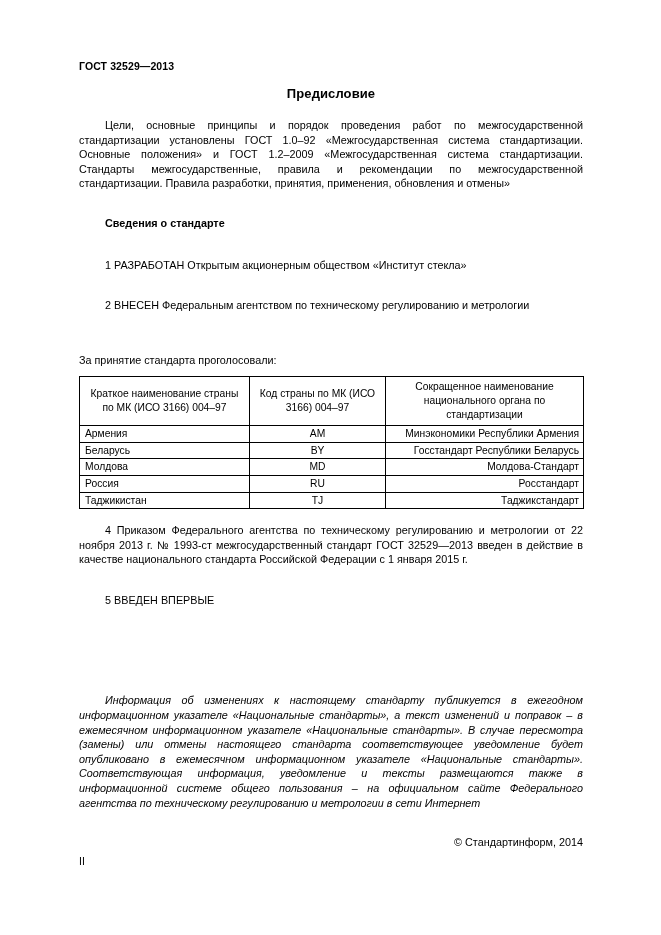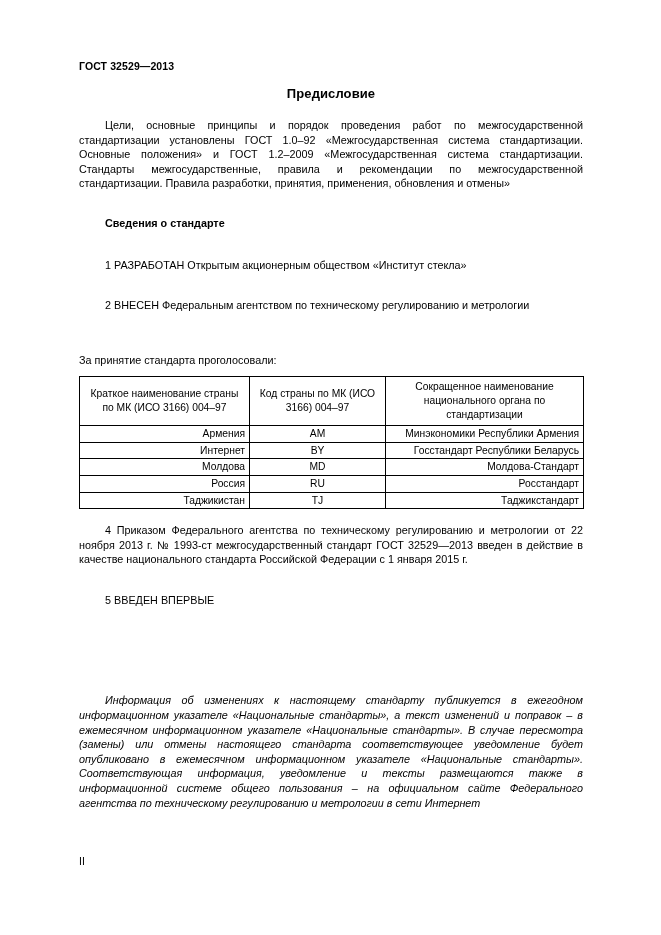--- a/index.html
+++ b/index.html
@@ -97,21 +97,21 @@
     font-size: 10.3px;
     line-height: 13.6px;
     font-weight: normal;
     padding: 1px 4px;
     vertical-align: middle;
   }
   table.vote-table th {
     text-align: center;
     padding: 3px 5px 4px 5px;
   }
-  table.vote-table td.c1 { text-align: right;   padding-left: 5px; }
+  table.vote-table td.c1 { text-align: left;   padding-left: 5px; }
   table.vote-table td.c2 { text-align: center; }
   table.vote-table td.c3 { text-align: right;   padding-left: 7px; }
   col.w1 { width: 170px; }
   col.w2 { width: 136px; }
   col.w3 { width: 198px; }
 
   
   p.notice {
     font-size: 10.8px;
     line-height: 14.6px;
@@ -184,21 +184,21 @@
           <th>Сокращенное наименование национального органа по стандартизации</th>
         </tr>
       </thead>
       <tbody>
         <tr>
           <td class="c1">Армения</td>
           <td class="c2">AM</td>
           <td class="c3">Минэкономики Республики Армения</td>
         </tr>
         <tr>
-          <td class="c1">Интернет</td>
+          <td class="c1">Беларусь</td>
           <td class="c2">BY</td>
           <td class="c3">Госстандарт Республики Беларусь</td>
         </tr>
         <tr>
           <td class="c1">Молдова</td>
           <td class="c2">MD</td>
           <td class="c3">Молдова-Стандарт</td>
         </tr>
         <tr>
           <td class="c1">Россия</td>
@@ -218,20 +218,21 @@
     <div class="spacer-sm"></div>
 
     <p class="item">5 ВВЕДЕН ВПЕРВЫЕ</p>
 
     <div class="spacer-big"></div>
 
     <p class="notice">Информация об изменениях к настоящему стандарту публикуется в ежегодном информационном указателе «Национальные стандарты», а текст изменений и поправок – в ежемесячном информационном указателе «Национальные стандарты». В случае пересмотра (замены) или отмены настоящего стандарта соответствующее уведомление будет опубликовано в ежемесячном информационном указателе «Национальные стандарты». Соответствующая информация, уведомление и тексты размещаются также в информационной системе общего пользования – на официальном сайте Федерального агентства по техническому регулированию и метрологии в сети Интернет</p>
 
     <div class="spacer-mid"></div>
 
+    <p class="copyright">© Стандартинформ, 2014</p>
 
     <div class="spacer-sm"></div>
 
   </div>
 
   <div class="page-number">II</div>
 
 </div>
 
 </body></html>

